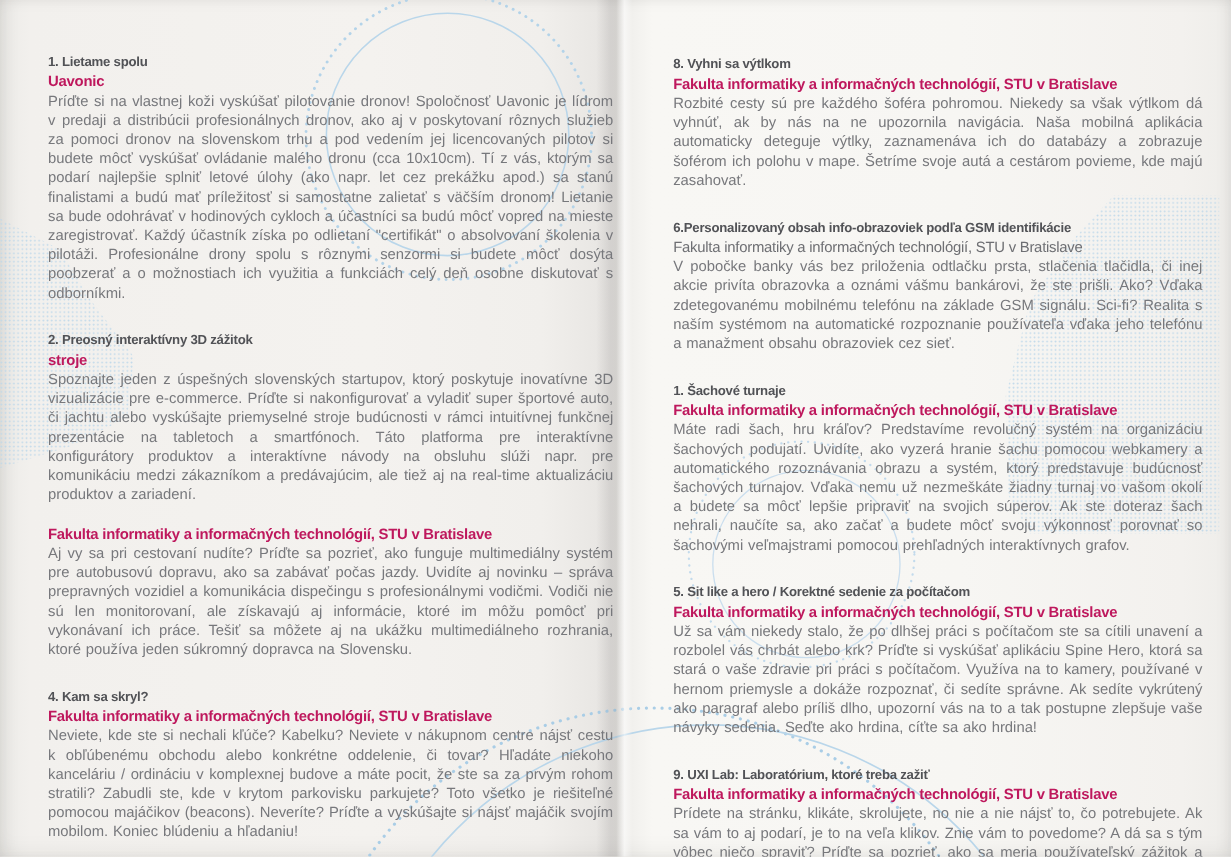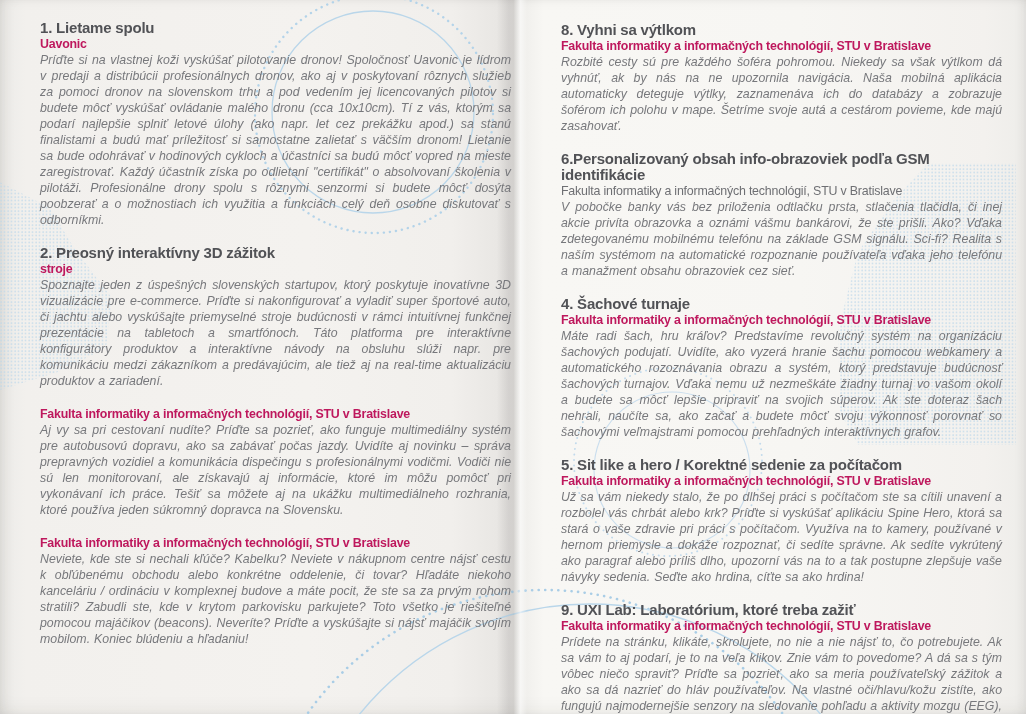--- a/index.html
+++ b/index.html
@@ -26,31 +26,31 @@
       rgba(0,0,0,0) 0%, rgba(95,90,84,.08) 40%, rgba(110,105,98,.14) 55%,
       rgba(255,255,255,.55) 78%, rgba(0,0,0,0) 100%);
   }
   svg.decor{position:absolute;inset:0;pointer-events:none;}
   .col{position:absolute;z-index:2;}
   .col-left{left:40px;top:20px;width:471px;}
   .col-right{left:561px;top:22px;width:441px;}
   .section+.section{margin-top:17px;}
   h3,h4,p{margin:0;padding:0;}
   .heading{
-    font-size:15px;line-height:16px;font-weight:bold;
-    color:#515256;letter-spacing:-0.2px;
+    font-size:11px;line-height:16px;font-weight:bold;
+    color:#515256;letter-spacing:-0.2px;margin-top:24px;
   }
   .org{
     font-size:12.4px;line-height:16px;font-weight:bold;
     color:#be185d;letter-spacing:-0.2px;
   }
   .org.regular{font-weight:normal;color:#6e6f73;}
   .body{
     font-size:12.35px;line-height:16px;color:#77787c;
-    text-align:justify;letter-spacing:0px;word-spacing:0.6px;font-style:italic;
+    text-align:justify;letter-spacing:0px;word-spacing:0.6px;
   }
 </style>
 </head>
 <body>
 
 <div class="paper"></div>
 
 <svg class="decor" width="1026" height="714" viewBox="0 0 1026 714">
   <defs>
     <pattern id="dots" width="3.5" height="3.5" patternUnits="userSpaceOnUse">
@@ -83,38 +83,39 @@
   <section class="section">
     <h3 class="heading">2. Preosný interaktívny 3D zážitok</h3>
     <h4 class="org">stroje</h4>
     <p class="body">Spoznajte jeden z úspešných slovenských startupov, ktorý poskytuje inovatívne 3D vizualizácie pre e-commerce. Príďte si nakonfigurovať a vyladiť super športové auto, či jachtu alebo vyskúšajte priemyselné stroje budúcnosti v rámci intuitívnej funkčnej prezentácie na tabletoch a smartfónoch. Táto platforma pre interaktívne konfigurátory produktov a interaktívne návody na obsluhu slúži napr. pre komunikáciu medzi zákazníkom a predávajúcim, ale tiež aj na real-time aktualizáciu produktov a zariadení.</p>
   </section>
   <section class="section">
     <h4 class="org">Fakulta informatiky a informačných technológií, STU v Bratislave</h4>
     <p class="body">Aj vy sa pri cestovaní nudíte? Príďte sa pozrieť, ako funguje multimediálny systém pre autobusovú dopravu, ako sa zabávať počas jazdy. Uvidíte aj novinku – správa prepravných vozidiel a komunikácia dispečingu s profesionálnymi vodičmi. Vodiči nie sú len monitorovaní, ale získavajú aj informácie, ktoré im môžu pomôcť pri vykonávaní ich práce. Tešiť sa môžete aj na ukážku multimediálneho rozhrania, ktoré používa jeden súkromný dopravca na Slovensku.</p>
   </section>
   <section class="section">
+    <h3 class="heading">4. Kam sa skryl?</h3>
     <h4 class="org">Fakulta informatiky a informačných technológií, STU v Bratislave</h4>
     <p class="body">Neviete, kde ste si nechali kľúče? Kabelku? Neviete v nákupnom centre nájsť cestu k obľúbenému obchodu alebo konkrétne oddelenie, či tovar? Hľadáte niekoho kanceláriu / ordináciu v komplexnej budove a máte pocit, že ste sa za prvým rohom stratili? Zabudli ste, kde v krytom parkovisku parkujete? Toto všetko je riešiteľné pomocou majáčikov (beacons). Neveríte? Príďte a vyskúšajte si nájsť majáčik svojím mobilom. Koniec blúdeniu a hľadaniu!</p>
   </section>
 </div>
 
 <div class="col col-right">
   <section class="section">
     <h3 class="heading">8. Vyhni sa výtlkom</h3>
     <h4 class="org">Fakulta informatiky a informačných technológií, STU v Bratislave</h4>
     <p class="body">Rozbité cesty sú pre každého šoféra pohromou. Niekedy sa však výtlkom dá vyhnúť, ak by nás na ne upozornila navigácia. Naša mobilná aplikácia automaticky deteguje výtlky, zaznamenáva ich do databázy a zobrazuje šoférom ich polohu v mape. Šetríme svoje autá a cestárom povieme, kde majú zasahovať.</p>
   </section>
   <section class="section">
     <h3 class="heading">6.Personalizovaný obsah info-obrazoviek podľa GSM identifikácie</h3>
     <h4 class="org regular">Fakulta informatiky a informačných technológií, STU v Bratislave</h4>
     <p class="body">V pobočke banky vás bez priloženia odtlačku prsta, stlačenia tlačidla, či inej akcie privíta obrazovka a oznámi vášmu bankárovi, že ste prišli. Ako? Vďaka zdetegovanému mobilnému telefónu na základe GSM signálu. Sci-fi? Realita s naším systémom na automatické rozpoznanie používateľa vďaka jeho telefónu a manažment obsahu obrazoviek cez sieť.</p>
   </section>
   <section class="section">
-    <h3 class="heading">4. Šachové turnaje</h3>
+    <h3 class="heading">1. Šachové turnaje</h3>
     <h4 class="org">Fakulta informatiky a informačných technológií, STU v Bratislave</h4>
     <p class="body">Máte radi šach, hru kráľov? Predstavíme revolučný systém na organizáciu šachových podujatí. Uvidíte, ako vyzerá hranie šachu pomocou webkamery a automatického rozoznávania obrazu a systém, ktorý predstavuje budúcnosť šachových turnajov. Vďaka nemu už nezmeškáte žiadny turnaj vo vašom okolí a budete sa môcť lepšie pripraviť na svojich súperov. Ak ste doteraz šach nehrali, naučíte sa, ako začať a budete môcť svoju výkonnosť porovnať so šachovými veľmajstrami pomocou prehľadných interaktívnych grafov.</p>
   </section>
   <section class="section">
     <h3 class="heading">5. Sit like a hero / Korektné sedenie za počítačom</h3>
     <h4 class="org">Fakulta informatiky a informačných technológií, STU v Bratislave</h4>
     <p class="body">Už sa vám niekedy stalo, že po dlhšej práci s počítačom ste sa cítili unavení a rozbolel vás chrbát alebo krk? Príďte si vyskúšať aplikáciu Spine Hero, ktorá sa stará o vaše zdravie pri práci s počítačom. Využíva na to kamery, používané v hernom priemysle a dokáže rozpoznať, či sedíte správne. Ak sedíte vykrútený ako paragraf alebo príliš dlho, upozorní vás na to a tak postupne zlepšuje vaše návyky sedenia. Seďte ako hrdina, cíťte sa ako hrdina!</p>
   </section>
   <section class="section">
     <h3 class="heading">9. UXI Lab: Laboratórium, ktoré treba zažiť</h3>

